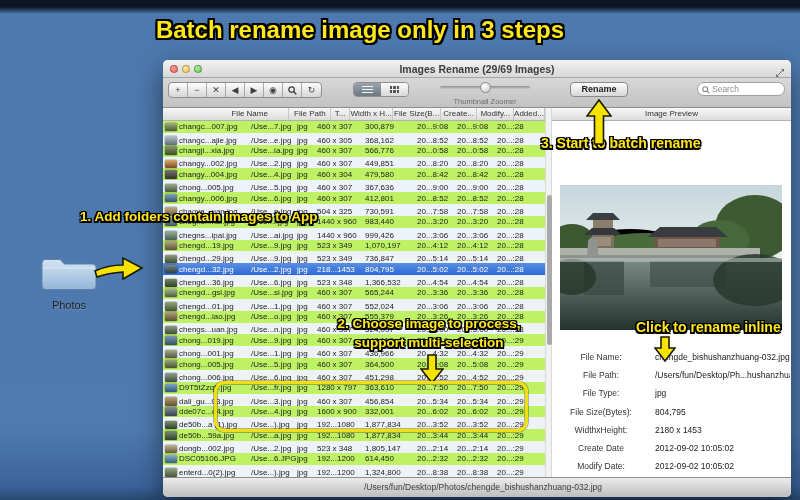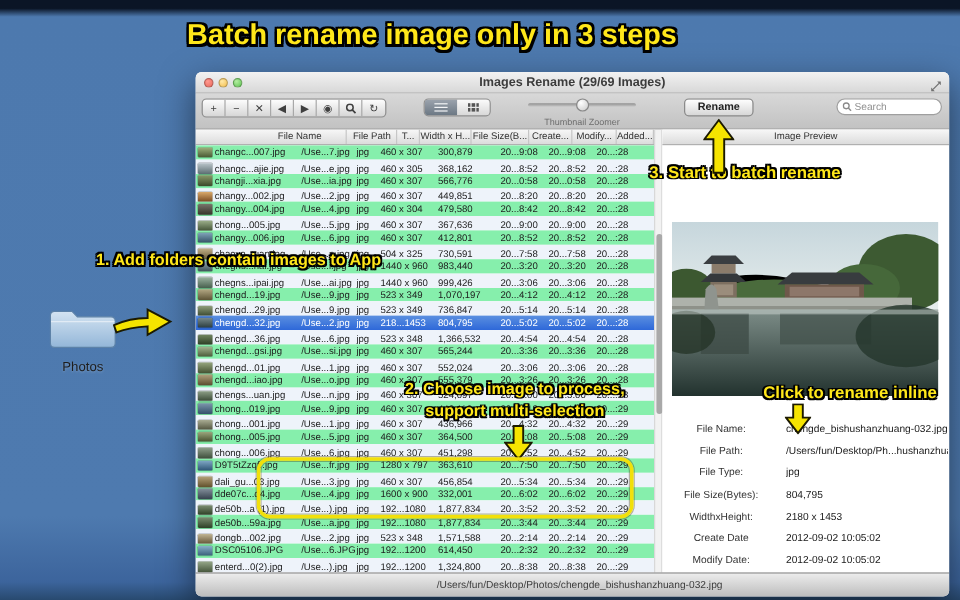--- a/index.html
+++ b/index.html
@@ -55,21 +55,21 @@
   
   .content { position:relative; height:369px; display:flex; }
   .tablewrap { width:382px; position:relative; }
   .thead { height:13px; display:flex;
     background:linear-gradient(180deg,#f7f7f7,#dcdcdc); border-bottom:1px solid #b0b0b0;padding-left:48px; }
   .hcell { font-size:8px; color:#333; text-align:center; line-height:12px;
     border-right:1px solid #c6c6c6; overflow:hidden; white-space:nowrap; }
   .h0{width:86px}.h1{width:46px}.h2{width:20px}.h3{width:48px}.h4{width:52px}.h5{width:40px}.h6{width:40px}.h7{width:34px}
   .tbody { height:356px; overflow:hidden; }
   .trow { height:11.866px; display:flex; align-items:center; padding-left:2px;
-    font-size:8px; color:#1c1c1c; white-space:nowrap; background:#86efac; }
+    font-size:8px; color:#1c1c1c; white-space:nowrap; background:#bef264; }
   .trow.alt { background:#eef3fa;align-items:flex-end; }
   .trow.sel { background:linear-gradient(180deg,#5a8fe0,#2e68d9); color:#fff; }
   .thumb { width:12px; height:8.5px; border-radius:1px; margin-right:2px; flex:none;
     box-shadow:0 0 0 0.5px rgba(0,0,0,.3); }
   .cell { overflow:hidden; flex:none; }
   .c-name{width:72px}.c-path{width:46px}.c-type{width:20px}.c-dims{width:48px}
   .c-size{width:52px}.c-created{width:40px}.c-modified{width:40px}.c-added{width:34px}
 
   .vscroll { width:7px; background:#f2f2f2; border-left:1px solid #d8d8d8; border-right:1px solid #d8d8d8; position:relative; }
   .vthumb { position:absolute; left:0.5px; top:87px; width:5px; height:150px; background:#a9a9a9; border-radius:3px; }
@@ -507,21 +507,21 @@
               <span class="cell c-created">20...3:44</span>
               <span class="cell c-modified">20...3:44</span>
               <span class="cell c-added">20...:29</span>
             </div>
             <div class="trow alt">
               <span class="thumb" style="background: linear-gradient(rgb(192, 180, 147), rgb(104, 89, 58));"></span>
               <span class="cell c-name">dongb...002.jpg</span>
               <span class="cell c-path">/Use...2.jpg</span>
               <span class="cell c-type">jpg</span>
               <span class="cell c-dims">523 x 348</span>
-              <span class="cell c-size">1,571,588</span>
+              <span class="cell c-size">1,805,147</span>
               <span class="cell c-created">20...2:14</span>
               <span class="cell c-modified">20...2:14</span>
               <span class="cell c-added">20...:29</span>
             </div>
             <div class="trow">
               <span class="thumb" style="background: linear-gradient(rgb(136, 176, 200), rgb(58, 97, 124));"></span>
               <span class="cell c-name">DSC05106.JPG</span>
               <span class="cell c-path">/Use...6.JPG</span>
               <span class="cell c-type">jpg</span>
               <span class="cell c-dims">192...1200</span>

